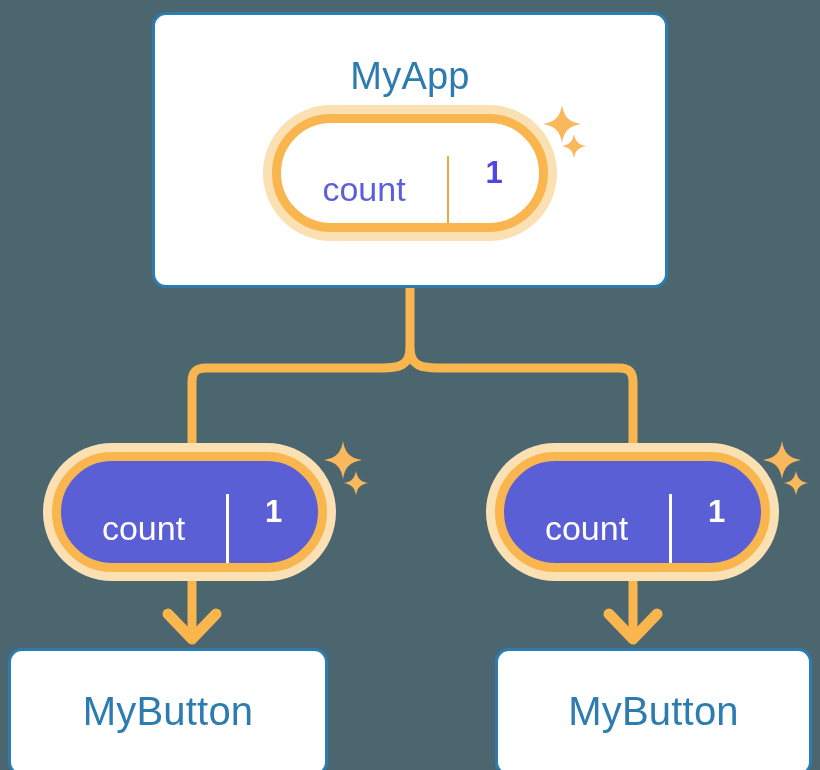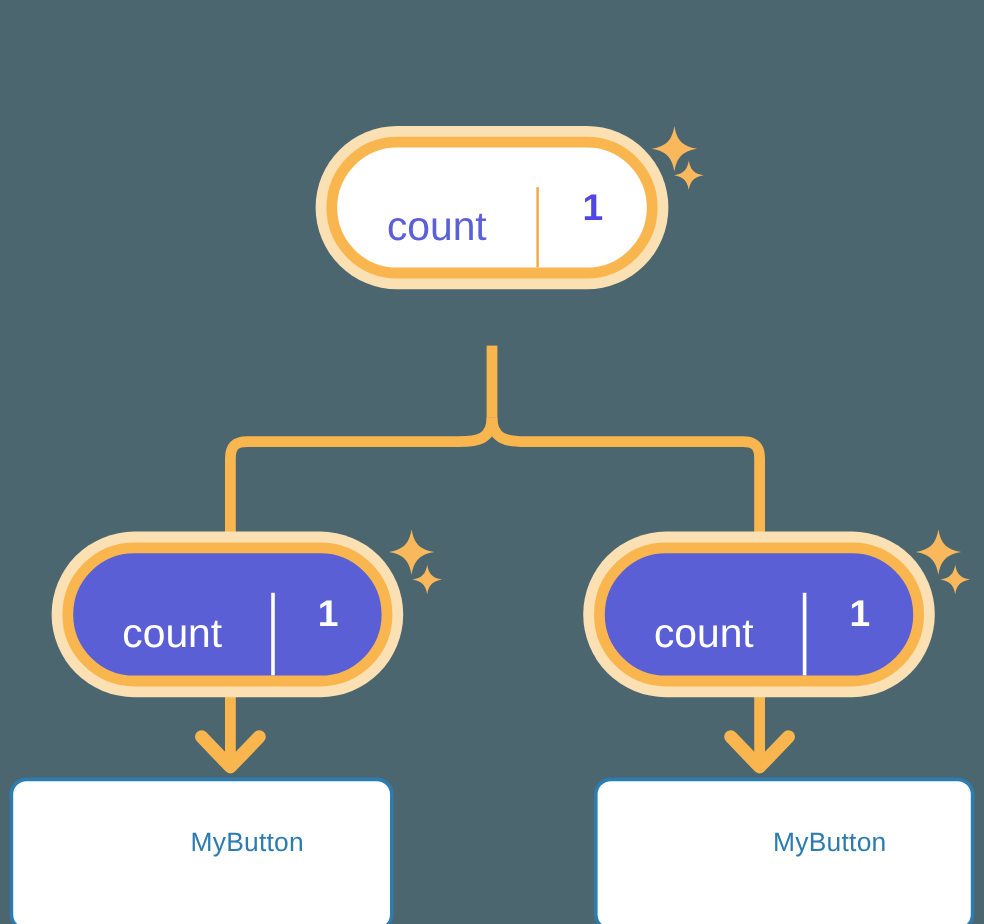--- a/index.html
+++ b/index.html
@@ -61,22 +61,21 @@
   }
 
   
   .btn-card {
     height: 128px;
   }
   #btn-card-left  { left: 8px;   top: 648px; width: 320px; }
   #btn-card-right { left: 495px; top: 648px; width: 317px; }
   .btn-card .card-title {
     top: 38px;
-    font-size: 22px;
-    padding-left: 38px;
+    font-size: 40px;
   }
 
   
   .pill {
     position: absolute;
     box-sizing: border-box;
     border-radius: 999px;
     display: flex;
     align-items: stretch;
     
@@ -159,20 +158,23 @@
       <path d="M192,566 L192,638"></path>
       <path d="M633,566 L633,638"></path>
     </g>
 
     <g fill="none" stroke="#f9b64e" stroke-width="11" stroke-linecap="round" stroke-linejoin="round">
       <polyline points="168,614 192,639 216,614"></polyline>
       <polyline points="609,614 633,639 657,614"></polyline>
     </g>
   </svg>
 
+  <div class="card" id="app-card">
+    <div class="card-title">MyApp</div>
+  </div>
 
   <div class="pill" id="pill-root">
     <div class="pill-key">count</div>
     <div class="pill-val">1</div>
   </div>
 
   <svg class="sparkle" style="left:542px; top:104px;" width="40" height="40" viewBox="0 0 40 40">
     <path d="M20 1 C22 13 27 18 39 20 C27 22 22 27 20 39 C18 27 13 22 1 20 C13 18 18 13 20 1 Z"></path>
   </svg>
   <svg class="sparkle" style="left:561px; top:133px;" width="26" height="26" viewBox="0 0 40 40">

